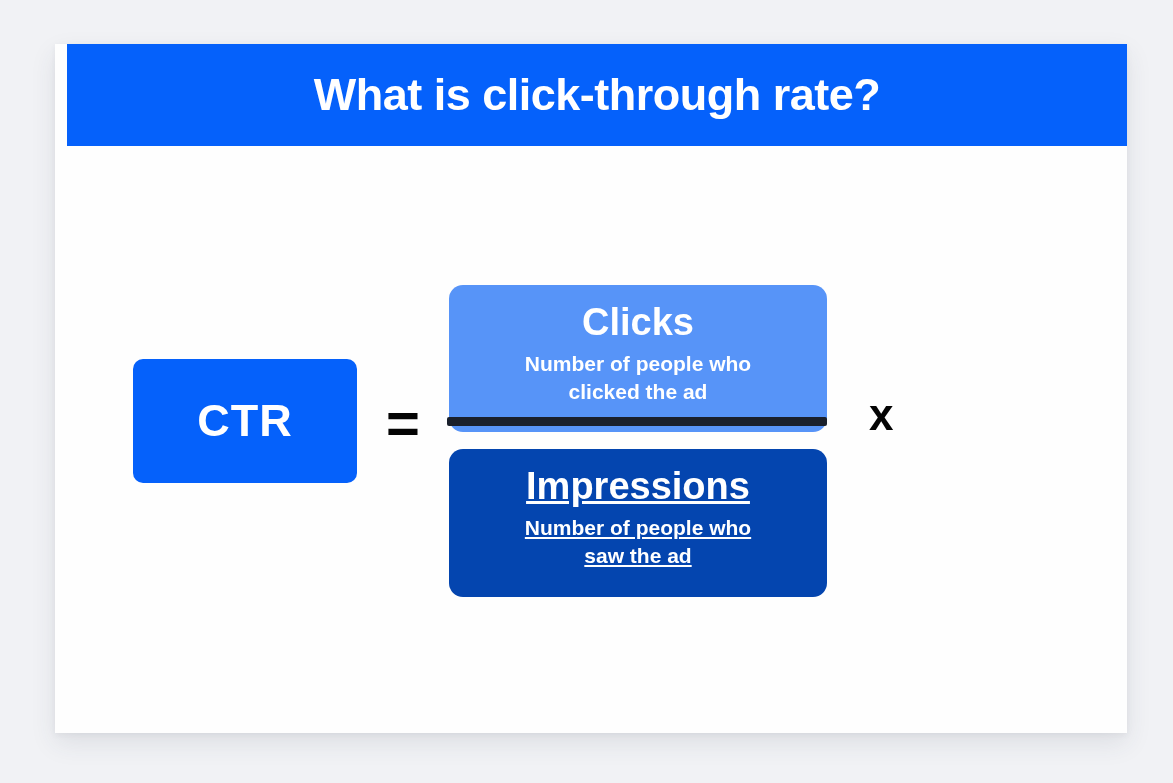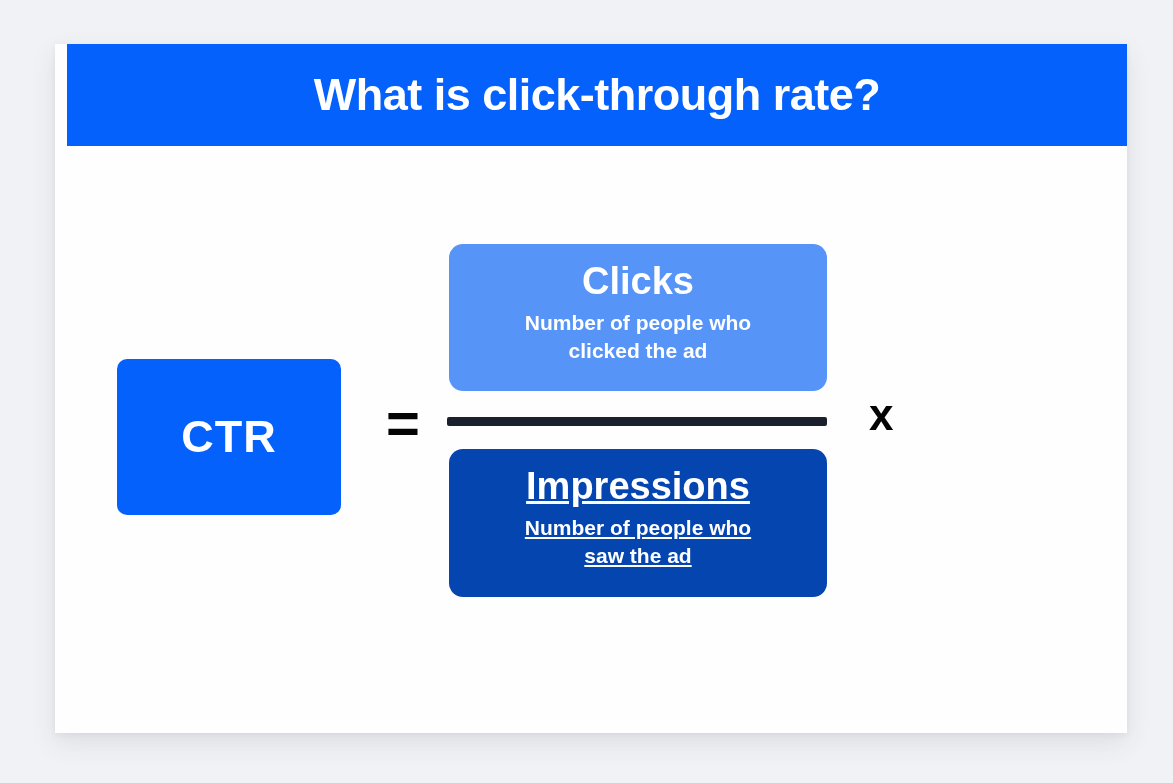--- a/index.html
+++ b/index.html
@@ -36,24 +36,24 @@
     letter-spacing: -0.5px;
     margin: 0;
   }
   .content {
     position: relative;
     width: 100%;
     height: 587px;
   }
   .ctr-box {
     position: absolute;
-    left: 50px;
+    left: 66px;
     top: 213px;
     width: 224px;
-    height: 156px;
+    height: 124px;
     background: #0561fb;
     border-radius: 10px;
     display: flex;
     align-items: center;
     justify-content: center;
     color: #ffffff;
     font-size: 45px;
     font-weight: 700;
     letter-spacing: 1px;
   }
@@ -139,21 +139,21 @@
     <h1 class="header-title">What is click-through rate?</h1>
   </div>
   <div class="content">
 
     <div class="ctr-box" style="background: rgb(5, 97, 251);">
       <span>CTR</span>
     </div>
 
     <div class="equals-sign">=</div>
 
-    <div class="fraction-box numerator-box" style="background: rgb(87, 148, 248);">
+    <div class="fraction-box numerator-box" style="background: rgb(87, 148, 248); margin-top: 41px;">
       <div class="fraction-title">Clicks</div>
       <div class="fraction-desc">Number of people who
 clicked the ad</div>
     </div>
 
     <div class="fraction-bar" style="background: rgb(26, 32, 44);"></div>
 
     <div class="fraction-box denominator-box" style="background: rgb(4, 69, 175); text-decoration: underline;">
       <div class="fraction-title">Impressions</div>
       <div class="fraction-desc">Number of people who

